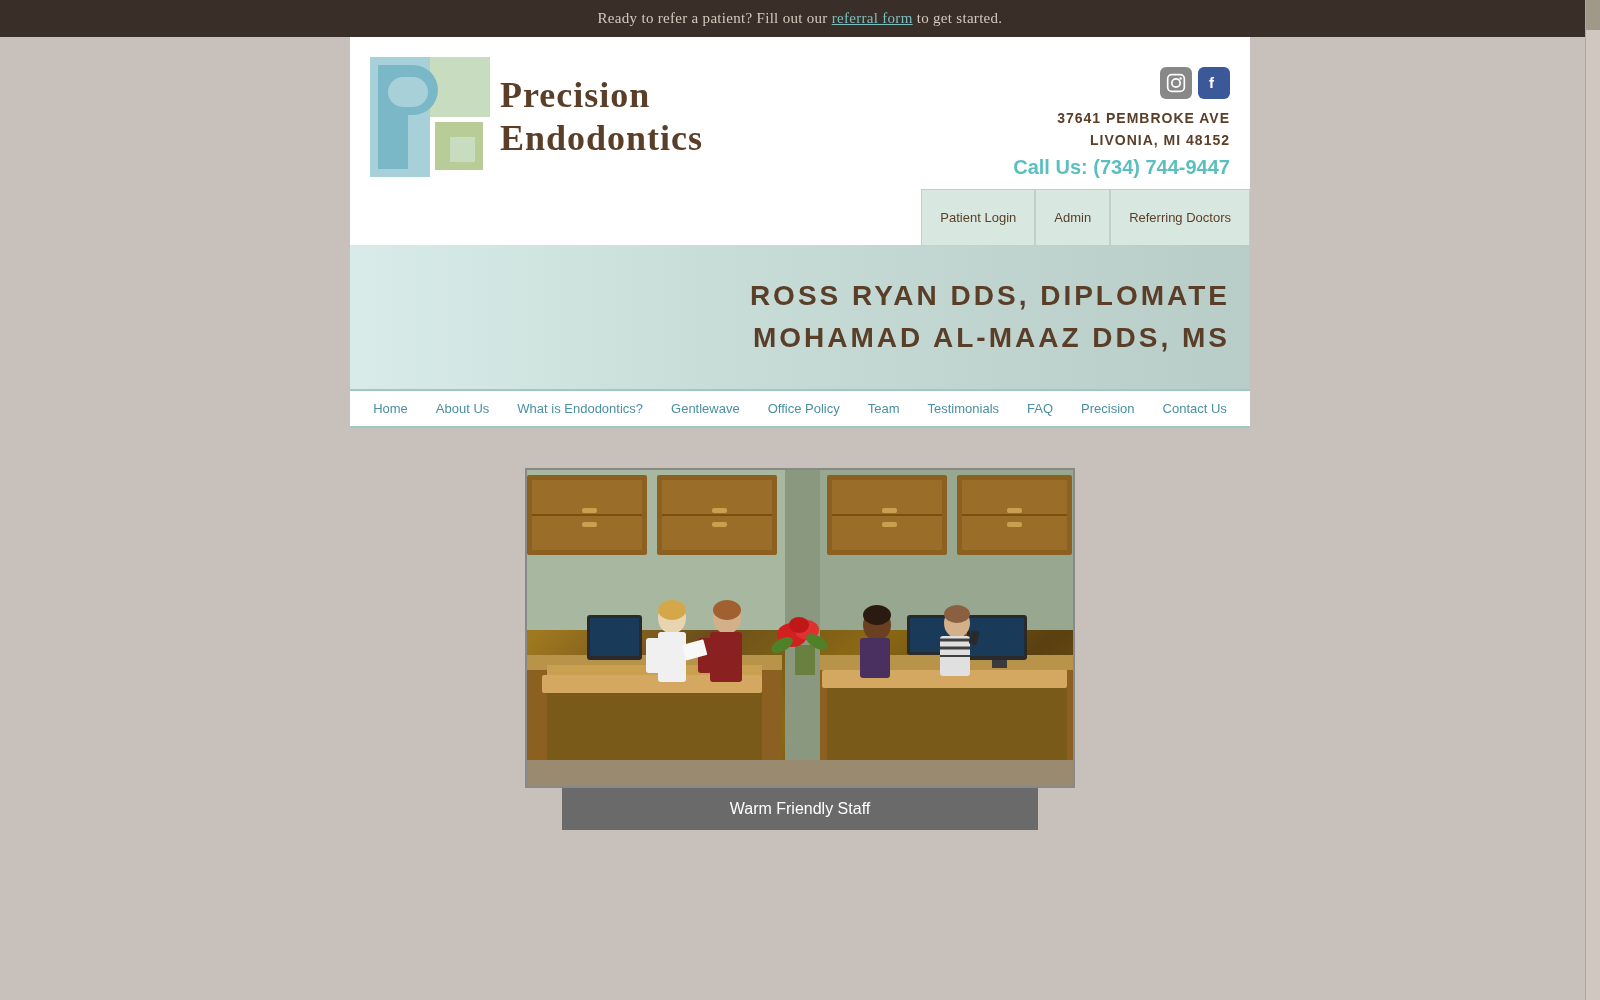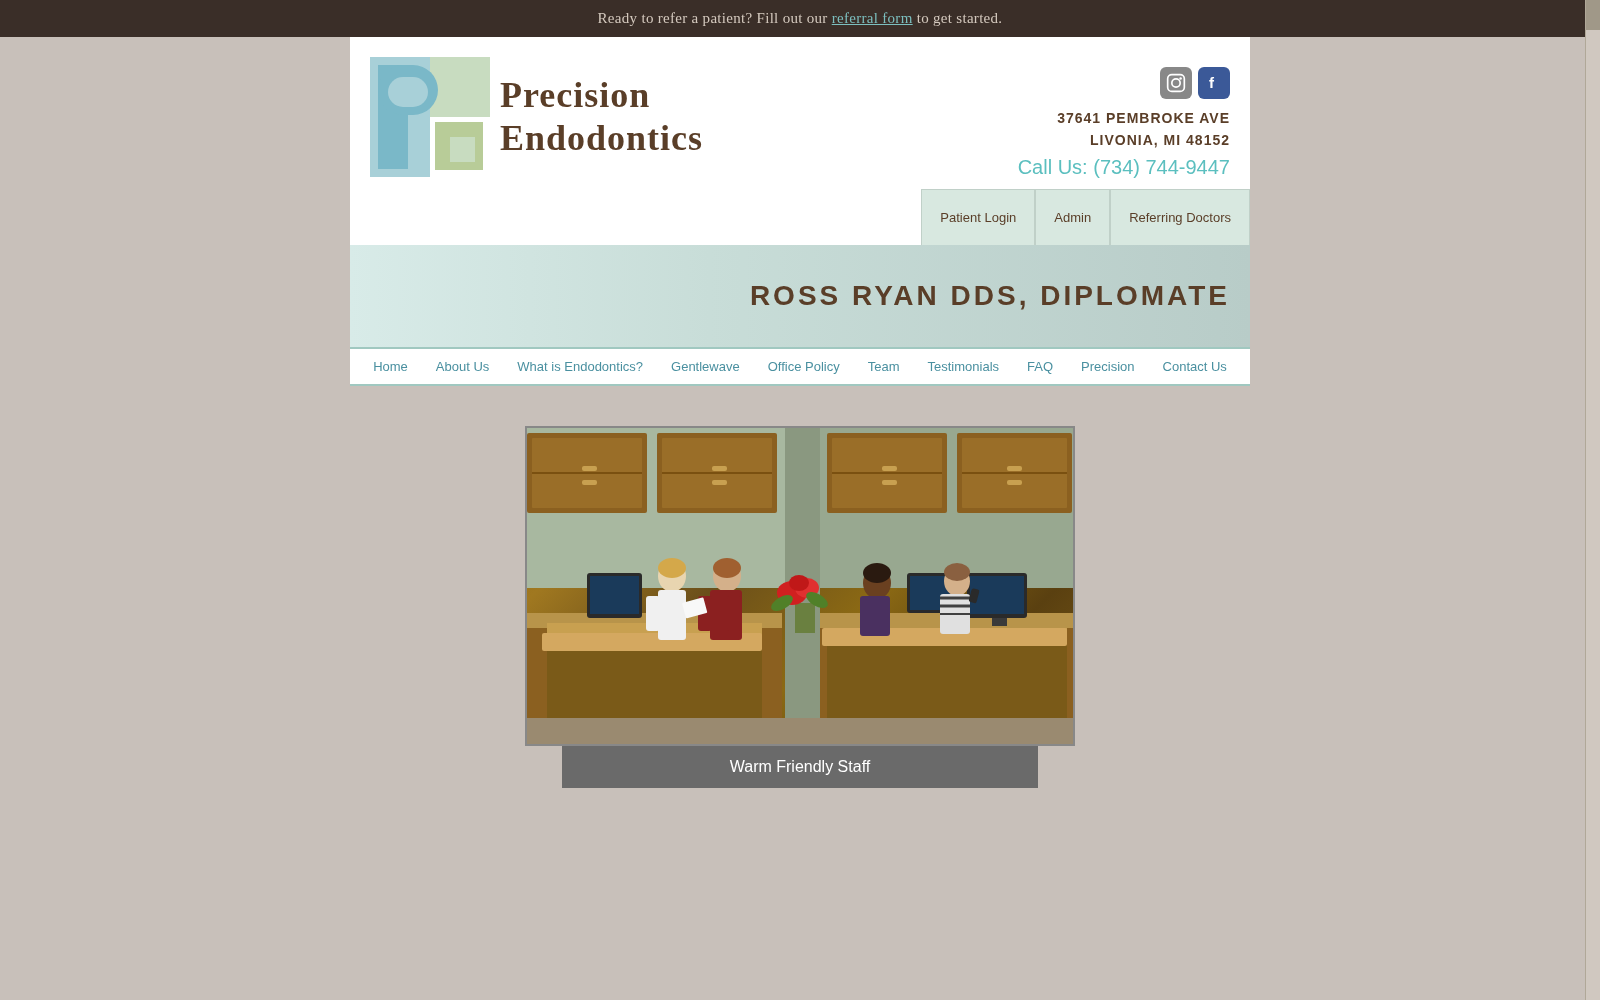--- a/index.html
+++ b/index.html
@@ -92,21 +92,21 @@
       line-height: 1.6;
       font-family: Arial, sans-serif;
       font-weight: bold;
       letter-spacing: 1px;
     }
 
     #phone-text {
       font-size: 20px;
       color: #5bbfbf;
       font-family: Arial, sans-serif;
-      font-weight: normal;
+      font-weight: bold;
       margin-top: 4px;
     }
 
     
     #login-bar {
       display: flex;
       justify-content: flex-end;
       margin: 10px 0 0 0;
       padding-right: 0;
     }
@@ -276,20 +276,21 @@
   </div>
 
   <div id="login-bar">
     <div class="login-tab">Patient Login</div>
     <div class="login-tab">Admin</div>
     <div class="login-tab">Referring Doctors</div>
   </div>
 
   <div id="hero-section">
     <h2>ROSS RYAN DDS, DIPLOMATE</h2>
+    <h2>MOHAMAD AL-MAAZ DDS, MS</h2>
   </div>
 
   <div id="nav-bar">
     <a class="nav-item">Home</a>
     <a class="nav-item">About Us</a>
     <a class="nav-item">What is Endodontics?</a>
     <a class="nav-item">Gentlewave</a>
     <a class="nav-item">Office Policy</a>
     <a class="nav-item">Team</a>
     <a class="nav-item">Testimonials</a>

